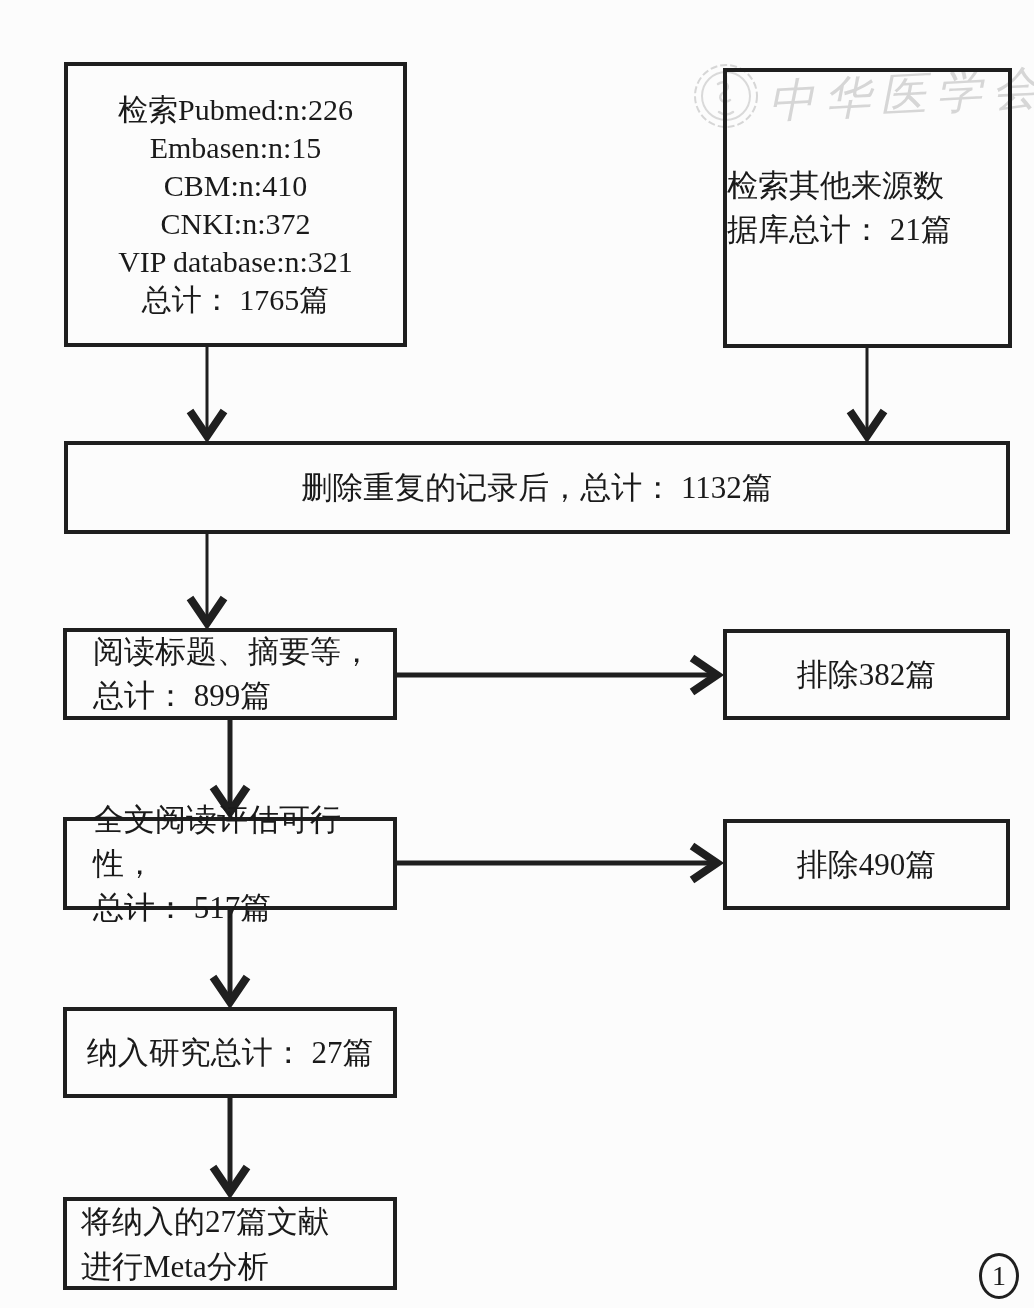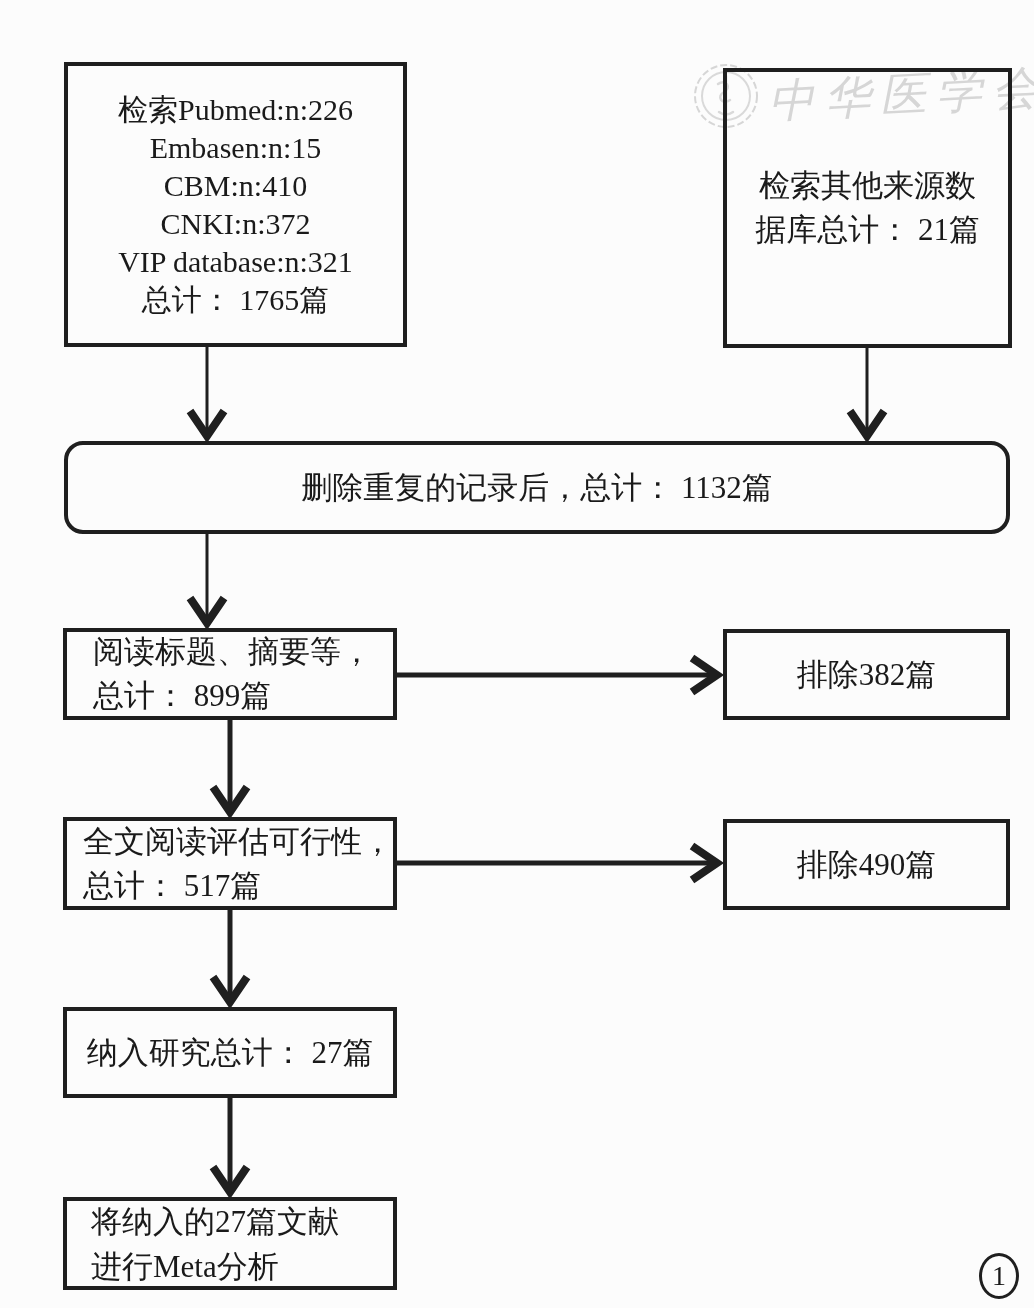--- a/index.html
+++ b/index.html
@@ -34,35 +34,35 @@
     position: absolute;
     border: 4px solid var(--line);
     box-sizing: border-box;
     background: transparent;
     display: flex; flex-direction: column; justify-content: center;
     font-size: 31px; line-height: 40px;
     z-index: 2;
   }
   .box .inner { width: 100%; box-sizing: border-box; }
   .center { text-align: center; }
-  .fit { width: fit-content; margin: 0 auto; text-align: center; }
+  .fit { width: fit-content; margin: 0 auto; text-align: left; }
 
   #box-search-databases   { left: 64px;  top: 62px;   width: 343px; height: 285px; line-height: 38px; font-size: 30px; }
   #box-other-sources      { left: 723px; top: 68px;   width: 289px; height: 280px; line-height: 44px; }
-  #box-deduplicated       { left: 64px;  top: 441px;  width: 946px; height: 93px; border-radius: 19px;  }
+  #box-deduplicated       { left: 64px;  top: 441px;  width: 946px; height: 93px;  }
   #box-title-abstract     { left: 63px;  top: 628px;  width: 334px; height: 92px;  line-height: 44px; }
   #box-excluded-382       { left: 723px; top: 629px;  width: 287px; height: 91px; align-items: flex-end;  }
   #box-full-text          { left: 63px;  top: 817px;  width: 334px; height: 93px;  line-height: 44px; }
   #box-excluded-490       { left: 723px; top: 819px;  width: 287px; height: 91px; align-items: center;  }
   #box-included           { left: 63px;  top: 1007px; width: 334px; height: 91px;  }
   #box-meta-analysis      { left: 63px;  top: 1197px; width: 334px; height: 93px;  line-height: 45px; }
 
   #box-title-abstract .inner { padding-left: 26px; }
-  #box-full-text .inner      { padding-left: 16px; }
-  #box-meta-analysis .inner  { padding-left: 24px; }
+  #box-full-text .inner      { padding-left: 26px; }
+  #box-meta-analysis .inner  { padding-left: 14px; }
 
   
   .arrow { position: absolute; color: var(--line); z-index: 1; }
   .arrow svg { display: block; }
   .arrow .stem  { stroke: currentColor; stroke-width: 3px; }
   .arrow.thick .stem { stroke-width: 5px; }
   .arrow .head  { stroke: currentColor; stroke-width: 8px; fill: none; }
 
   #arrow-databases-down   { left: 185px; top: 347px; }
   #arrow-other-down       { left: 845px; top: 348px; }

